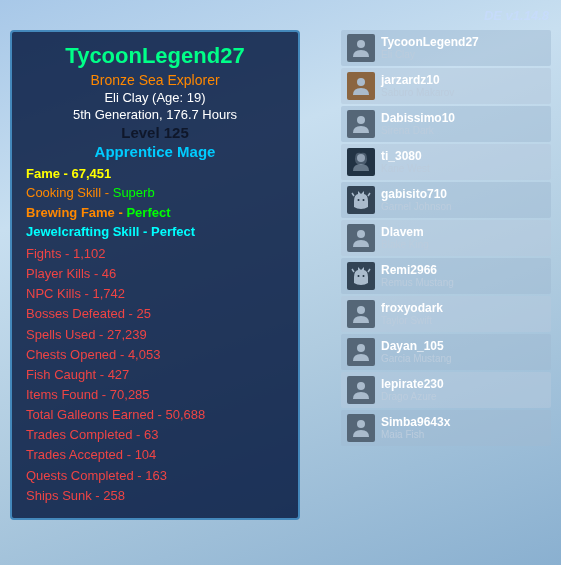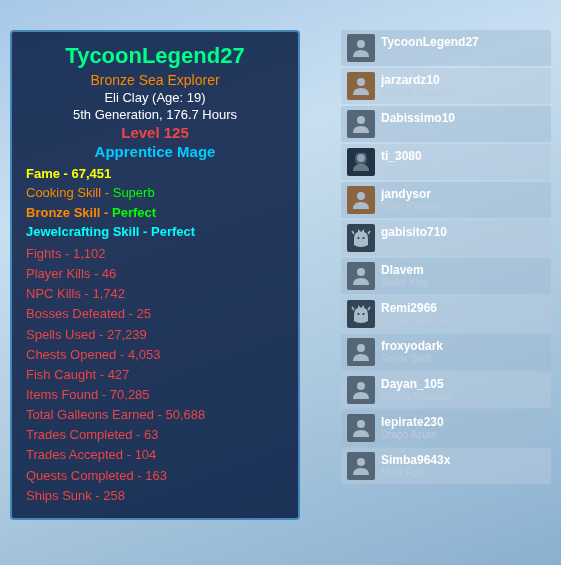--- a/index.html
+++ b/index.html
@@ -59,21 +59,21 @@
 
     .player-gen {
       font-size: 13px;
       color: #ffffff;
       text-align: center;
     }
 
     .level-text {
       font-size: 15px;
       font-weight: bold;
-      color: #ef4444;
+      color: #0f172a;
       text-align: center;
       line-height: 1.4;
     }
 
     .class-text {
       font-size: 15px;
       font-weight: bold;
       color: #00ccff;
       text-align: center;
       margin-bottom: 4px;
@@ -194,21 +194,21 @@
 
   <div class="class-text">Apprentice Mage</div>
 
   <div class="fame-text">Fame - 67,451</div>
 
   <div class="skill-cooking">
     <span>Cooking Skill</span> - <span class="skill-value">Superb</span>
   </div>
 
   <div class="skill-brewing">
-    <span>Bronze Skill</span> - <span class="skill-value">Perfect</span>
+    <span>Brewing Fame</span> - <span class="skill-value">Perfect</span>
   </div>
 
   <div class="skill-jewel">
     <span>Jewelcrafting Skill</span> - <span>Perfect</span>
   </div>
 
   <div class="stats-section">
   <div class="stat-line">Fights - 1,102</div>
       <div class="stat-line">Player Kills - 46</div>
       <div class="stat-line">NPC Kills - 1,742</div>
@@ -270,32 +270,20 @@
         <path d="M3,20 Q3,13 11,13 Q19,13 19,20" fill="#667788"></path>
         <path d="M6,3 Q8,1 11,2 Q14,1 16,3 Q18,8 16,12 Q14,14 11,14 Q8,14 6,12 Q4,8 6,3" fill="#aabbcc" opacity="0.3"></path>
       </svg>
       </div>
       <div class="entry-text">
         <div class="entry-username">ti_3080</div>
         <div class="entry-realname">Kane West</div>
       </div>
     </div>
     <div class="player-entry">
-      <div class="entry-avatar" style="background: rgb(139, 101, 64);">
-        <svg width="22" height="22" viewBox="0 0 22 22">
-        <circle cx="11" cy="7" r="4" fill="#aabbcc"></circle>
-        <path d="M3,20 Q3,13 11,13 Q19,13 19,20" fill="#aabbcc"></path>
-      </svg>
-      </div>
-      <div class="entry-text">
-        <div class="entry-username">jandysor</div>
-        <div class="entry-realname">Yang Kawaski</div>
-      </div>
-    </div>
-    <div class="player-entry">
       <div class="entry-avatar" style="background: rgb(51, 68, 85);">
         <svg width="22" height="22" viewBox="0 0 22 22" fill="#aabbcc">
         <path d="M4,18 L4,12 Q4,6 8,5 L8,2 L11,5 L14,2 L14,5 Q18,6 18,12 L18,18 Q15,20 11,20 Q7,20 4,18 Z"></path>
         <circle cx="8.5" cy="11" r="1" fill="#223344"></circle>
         <circle cx="13.5" cy="11" r="1" fill="#223344"></circle>
         <path d="M4,7 L2,4 M18,7 L20,4" stroke="#aabbcc" stroke-width="1.5" fill="none"></path>
       </svg>
       </div>
       <div class="entry-text">
         <div class="entry-username">gabisito710</div>

